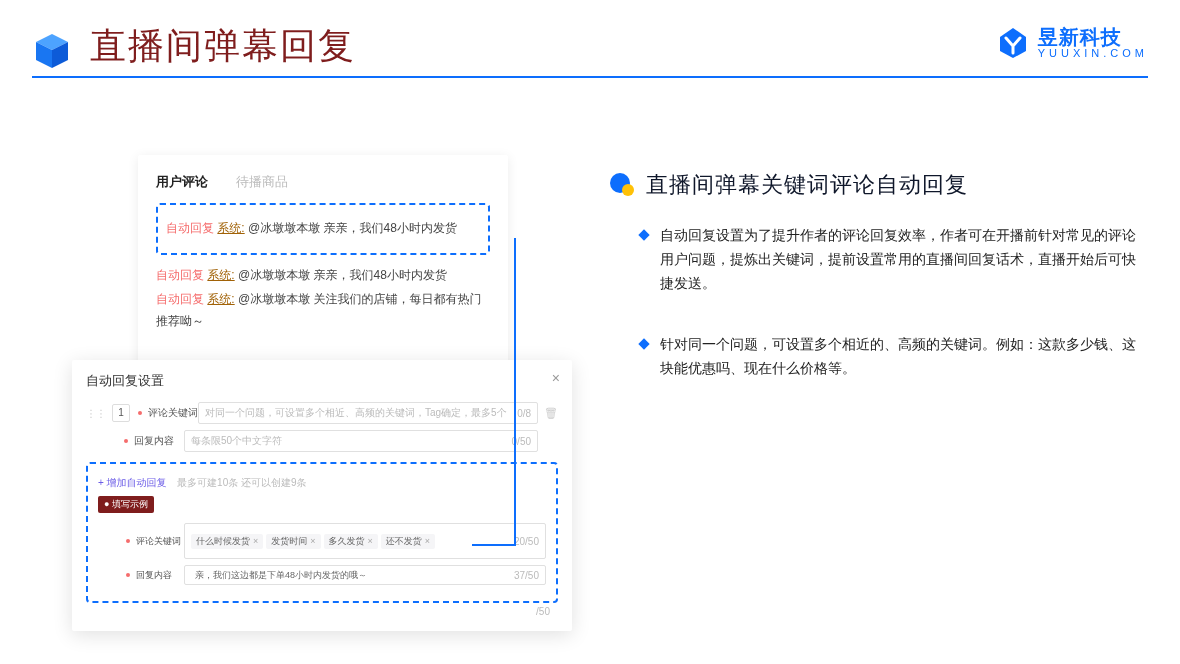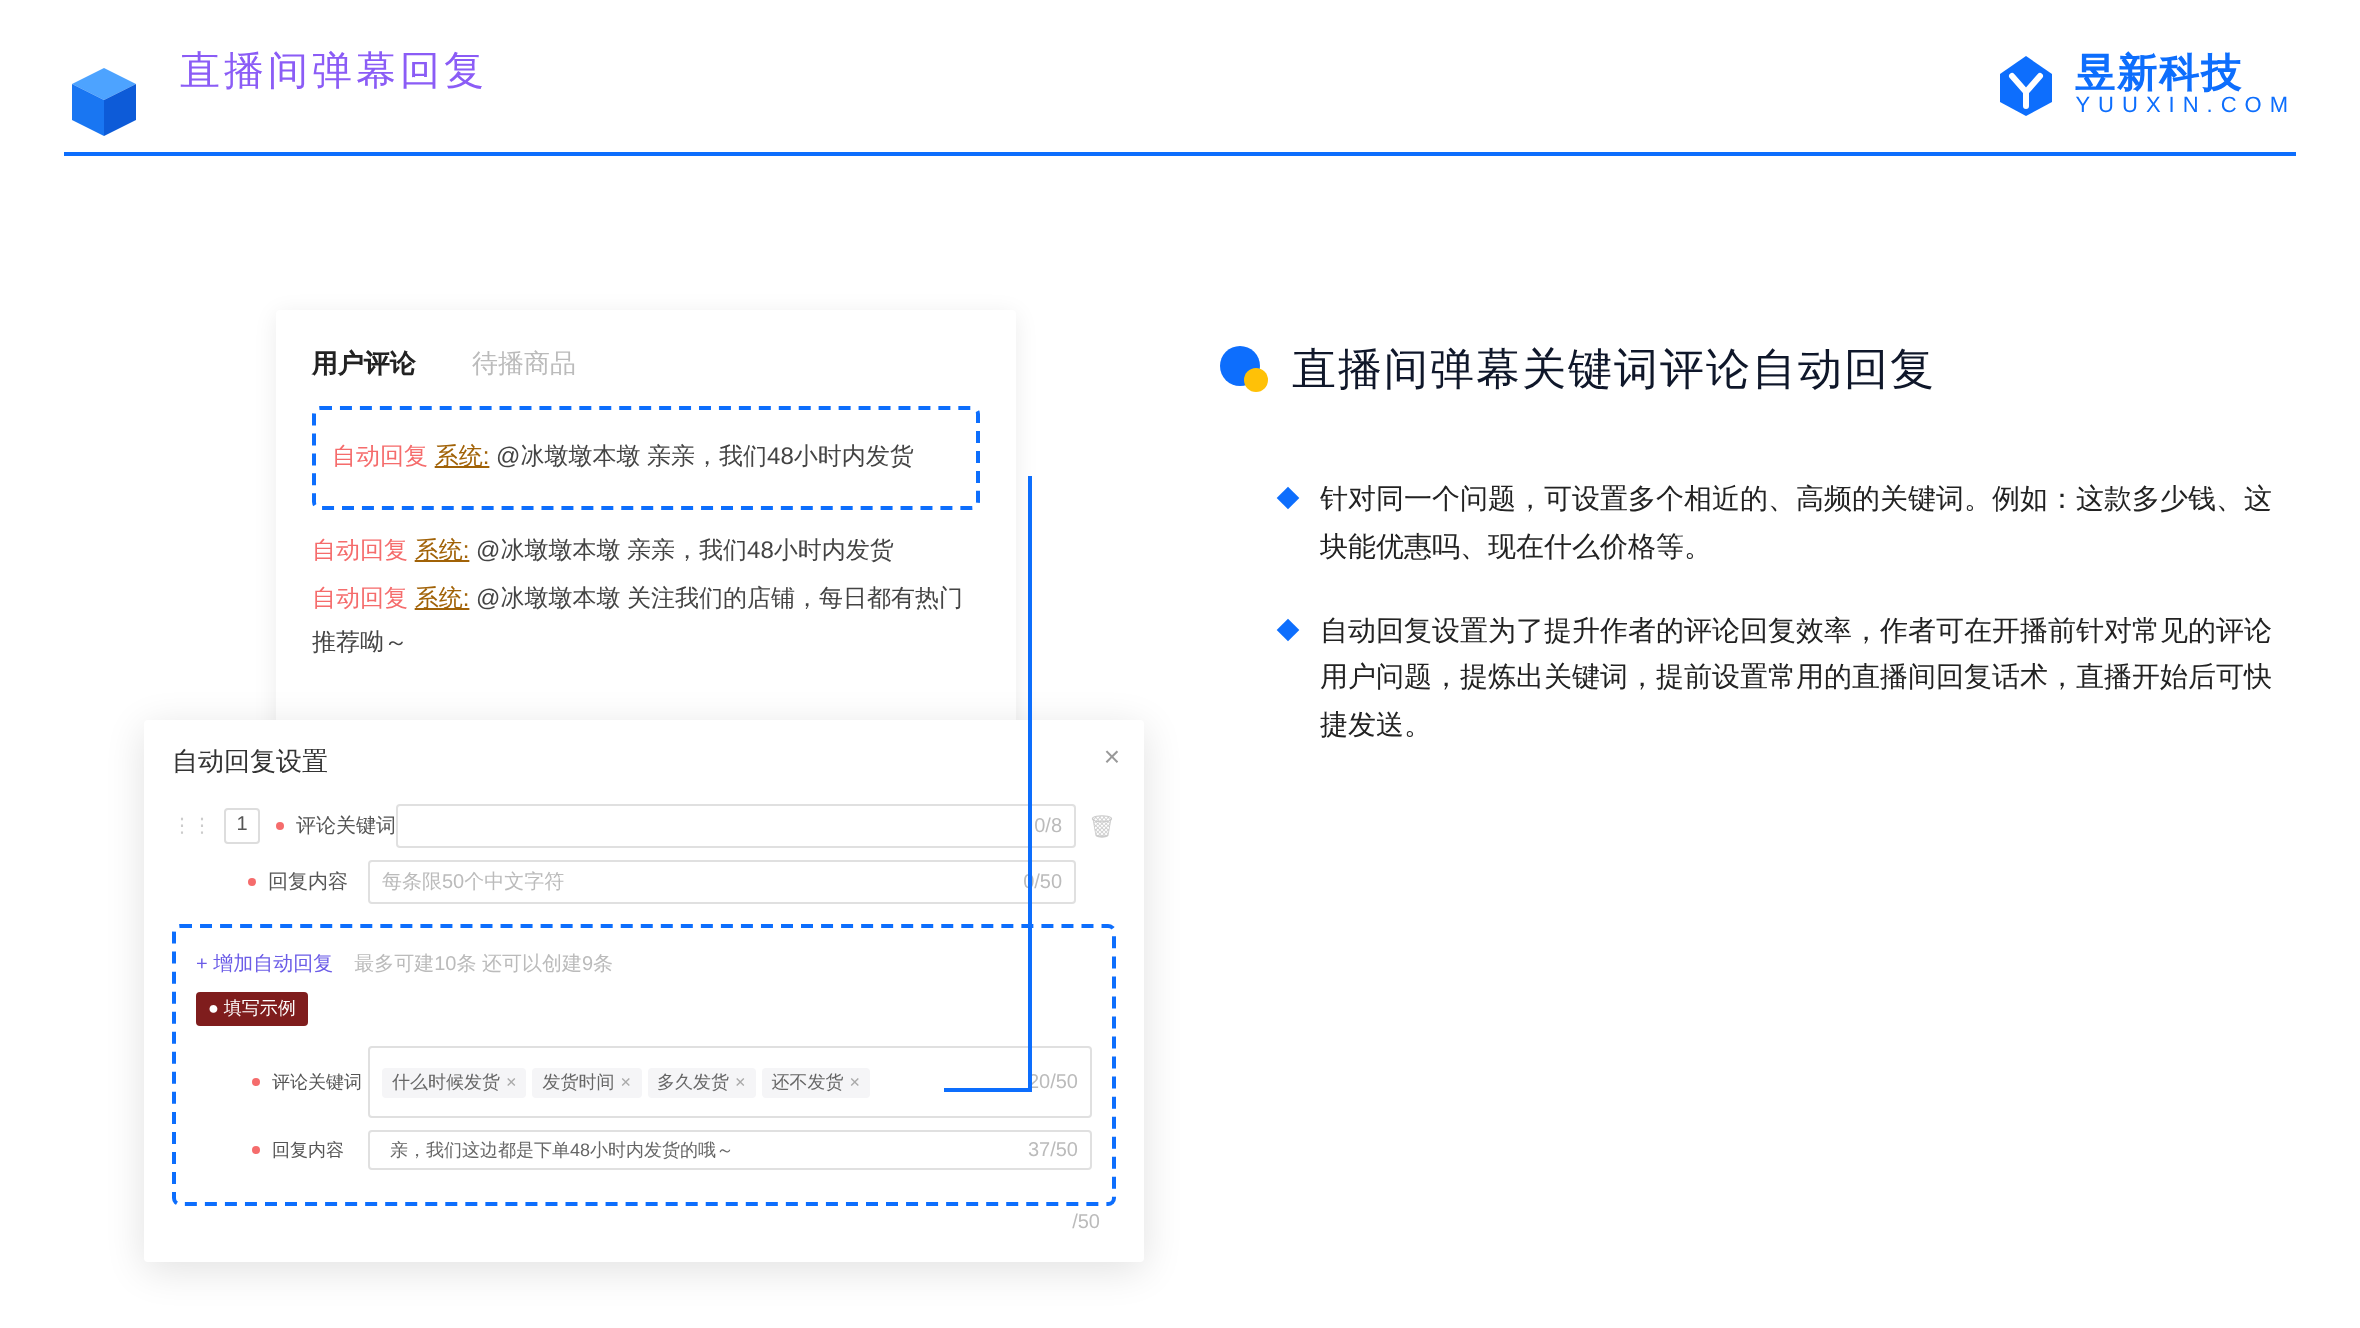--- a/index.html
+++ b/index.html
@@ -1,21 +1,21 @@
 <!DOCTYPE html>
 <html><head>
 <meta charset="utf-8">
 <style>
 * { margin:0; padding:0; box-sizing:border-box; font-family:"Microsoft YaHei","PingFang SC",sans-serif; }
 body { width:1180px; height:664px; background:#fff; position:relative; overflow:hidden; }
 
 
 .header { position:absolute; top:22px; left:32px; right:32px; }
 .logo-cube { position:absolute; left:0; top:8px; }
-.title { position:absolute; left:58px; top:0; font-size:20px; font-weight:400; color:#8b5cf6; letter-spacing:2px; }
+.title { position:absolute; left:58px; top:0; font-size:36px; font-weight:400; color:#7f1d1d; letter-spacing:2px; }
 .brand { position:absolute; right:0; top:4px; display:flex; align-items:center; }
 .brand-name { margin-left:8px; }
 .brand-cn { font-size:20px; font-weight:700; color:#0d6efd; letter-spacing:1px; line-height:1; }
 .brand-en { font-size:11px; color:#0d6efd; letter-spacing:4px; font-weight:500; }
 .hr { position:absolute; top:76px; left:32px; right:32px; height:2px; background:#0d6efd; }
 
 
 .comments-panel { position:absolute; top:155px; left:138px; width:370px; background:#fff; box-shadow:0 2px 12px rgba(0,0,0,.08); border-radius:2px; padding:18px 18px 36px; }
 .tabs { display:flex; gap:28px; font-size:13px; margin-bottom:12px; }
 .tab-active { font-weight:700; color:#222; }
@@ -107,20 +107,21 @@
 <div class="settings-panel">
   <div class="settings-title">自动回复设置</div>
   <span class="close-x">×</span>
 
   <div class="row">
     <span style="color:#ccc;margin-right:6px;font-size:10px;">⋮⋮</span>
     <span class="row-num">1</span>
     <span class="req-dot"></span>
     <span class="row-label">评论关键词</span>
     <div class="row-input">
+      <span>对同一个问题，可设置多个相近、高频的关键词，Tag确定，最多5个</span>
       <span class="row-counter">0/8</span>
     </div>
     <span class="trash">🗑</span>
   </div>
 
   <div class="row" style="padding-left:38px;">
     <span class="req-dot"></span>
     <span class="row-label">回复内容</span>
     <div class="row-input">
       <span>每条限50个中文字符</span>
@@ -160,21 +161,21 @@
 <div class="connector-h1"></div>
 
 <div class="right">
   <div class="r-head">
     <svg class="bubble-icon" width="28" height="28" viewBox="0 0 28 28">
       <circle cx="12" cy="12" r="10" fill="#0d6efd"></circle>
       <circle cx="20" cy="19" r="6" fill="#ffc107"></circle>
     </svg>
     <div class="r-title">直播间弹幕关键词评论自动回复</div>
   </div>
+  <div class="bullet">
+    <div class="diamond"></div>
+    <div class="b-text">自动回复设置为了提升作者的评论回复效率，作者可在开播前针对常见的评论用户问题，提炼出关键词，提前设置常用的直播间回复话术，直播开始后可快捷发送。</div>
+  </div>
   <div class="bullet" style="margin-top:38px;">
     <div class="diamond"></div>
     <div class="b-text">针对同一个问题，可设置多个相近的、高频的关键词。例如：这款多少钱、这块能优惠吗、现在什么价格等。</div>
   </div>
-  <div class="bullet">
-    <div class="diamond"></div>
-    <div class="b-text">自动回复设置为了提升作者的评论回复效率，作者可在开播前针对常见的评论用户问题，提炼出关键词，提前设置常用的直播间回复话术，直播开始后可快捷发送。</div>
-  </div>
 </div>
 
 </body></html>

